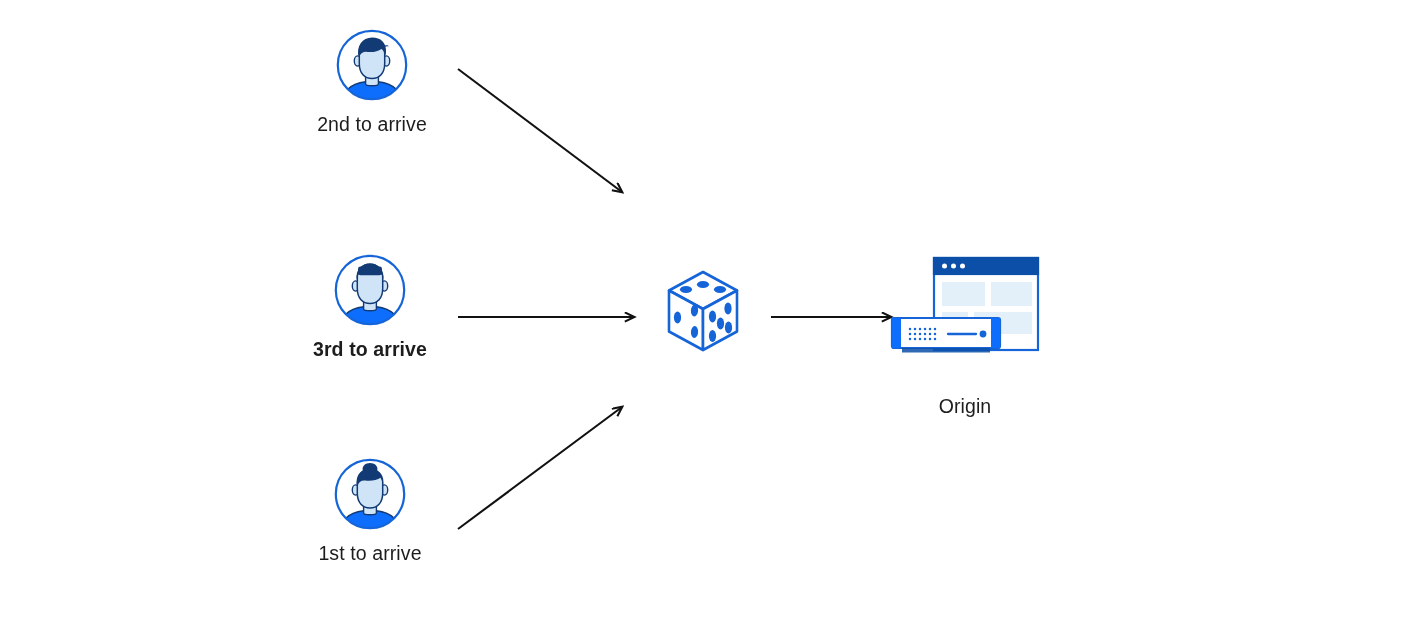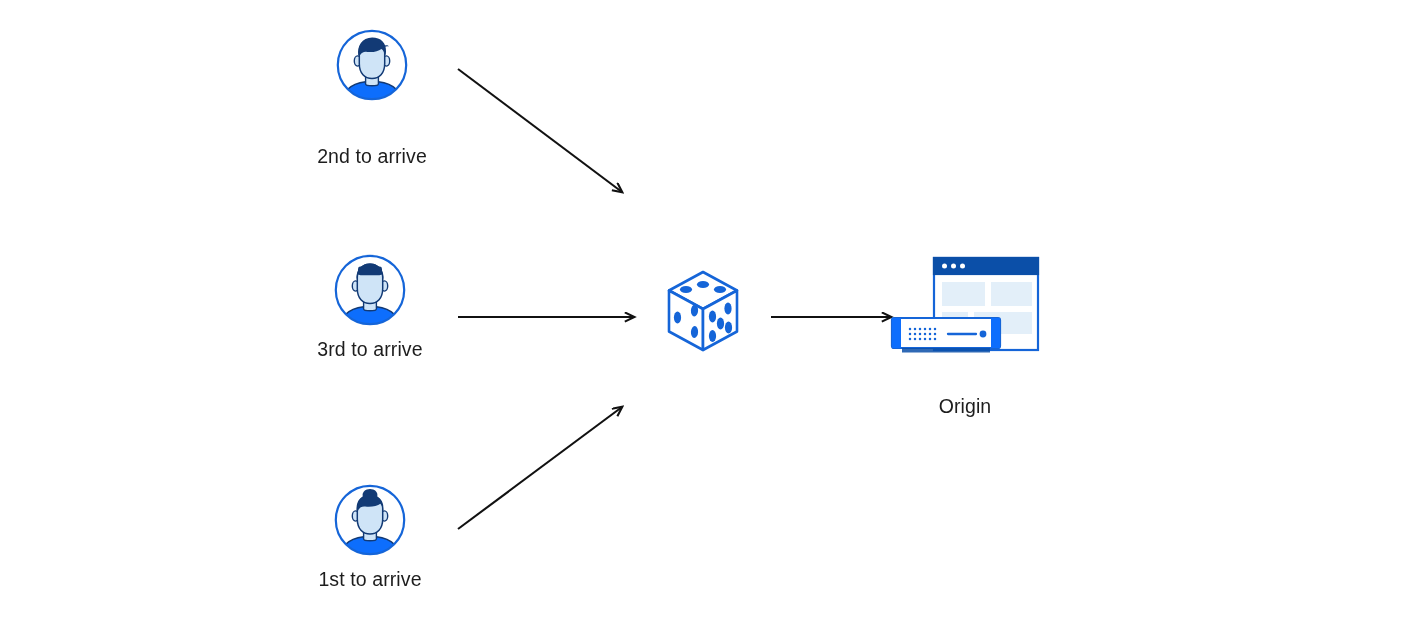--- a/index.html
+++ b/index.html
@@ -33,23 +33,23 @@
     margin-top: 11px;
     font-size: 19.5px;
     line-height: 1.2;
     letter-spacing: 0.1px;
     color: #1d1d1d;
     white-space: nowrap;
     text-align: center;
   }
 
   
-  .avatar-node-0 { left: 296px; top: 28px;  width: 152px; gap: 32px; }
-  .avatar-node-1 { left: 294px; top: 253px; width: 152px; }
-  .avatar-node-2 { left: 294px; top: 483px; width: 152px; }
+  .avatar-node-0 { left: 296px; top: 28px;  width: 152px; }
+  .avatar-node-1 { left: 294px; top: 253px; width: 152px; font-weight: bold; }
+  .avatar-node-2 { left: 294px; top: 457px; width: 152px; }
 
   .avatar-wrap { width: 74px; height: 74px; }
 
   
   .dice-node { left: 655px; top: 266px; width: 96px; }
   .dice-wrap { width: 96px; height: 90px; }
 
   
   .origin-node { left: 888px; top: 255px; width: 154px; }
   .origin-wrap { width: 154px; height: 108px; }

